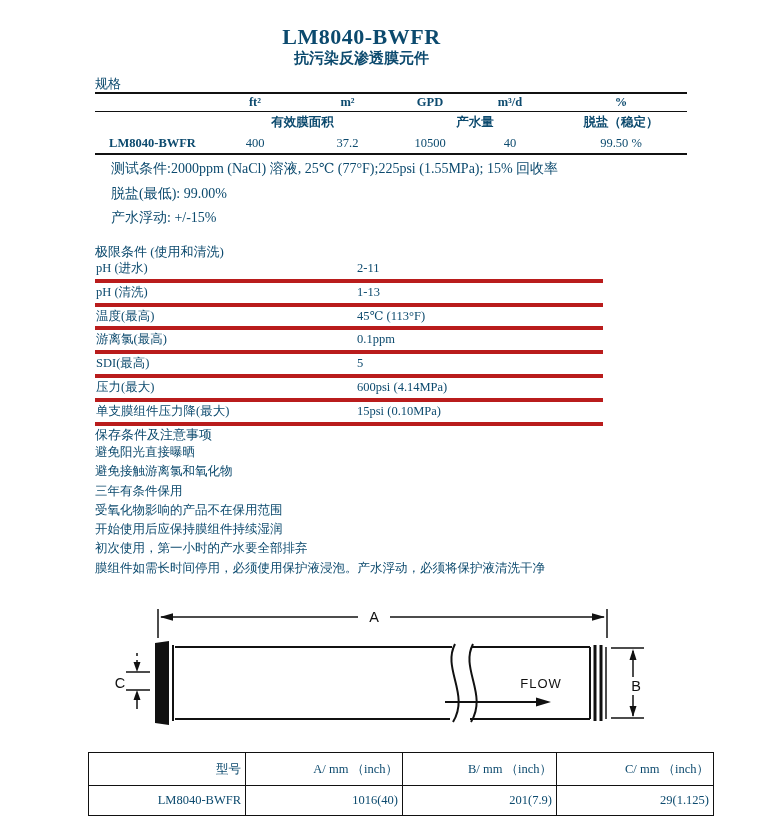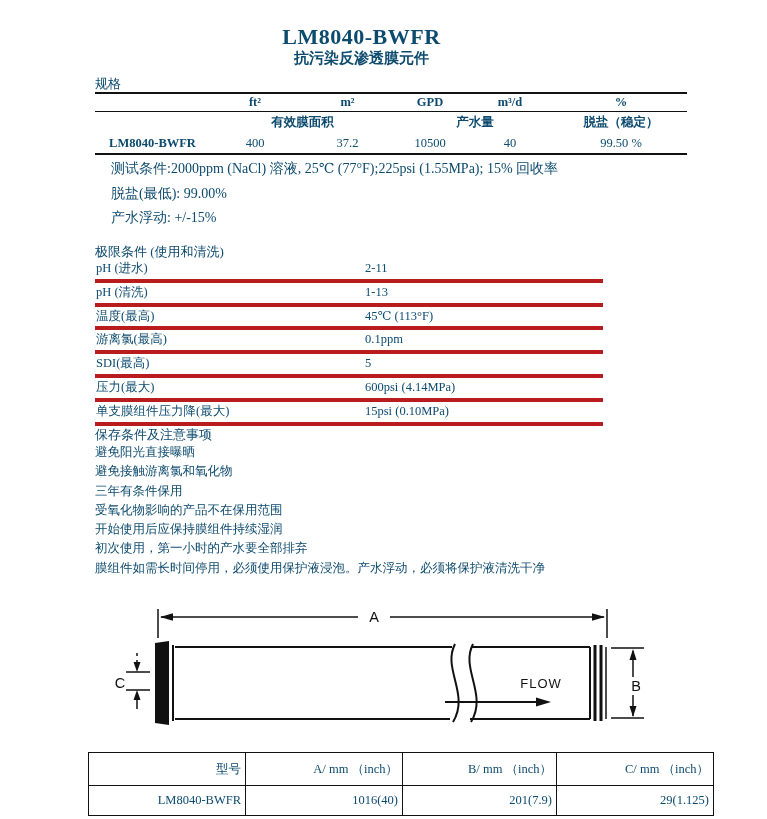--- a/index.html
+++ b/index.html
@@ -25,21 +25,21 @@
   .model{font-weight:bold;}
 
   
   .test-notes{left:95px;top:157px;width:560px;font-size:14px;line-height:24.6px;margin-left:16px;}
 
   
   .limits-heading{left:95px;top:243px;}
   .limits-table{left:95px;top:259px;width:508px;font-size:12.5px;}
   .lrow{position:relative;height:19.8px;border-bottom:4px solid #b91c1c;line-height:19.5px;}
   .lrow .lab{position:absolute;left:1px;top:0;}
-  .lrow .val{position:absolute;left:270px;top:0;text-align:right;}
+  .lrow .val{position:absolute;left:262px;top:0;text-align:right;}
 
   
   .storage-heading{left:95px;top:426px;}
   .storage-lines{left:95px;top:443px;width:620px;font-size:12.5px;line-height:19.3px;}
 
   
   .diagram{left:88px;top:597px;}
   .diagram line, .diagram path{stroke:#111;stroke-width:1.5;fill:none;}
   .diagram .tw{stroke-width:2;}
   .diagram polygon{fill:#111;stroke:none;}

